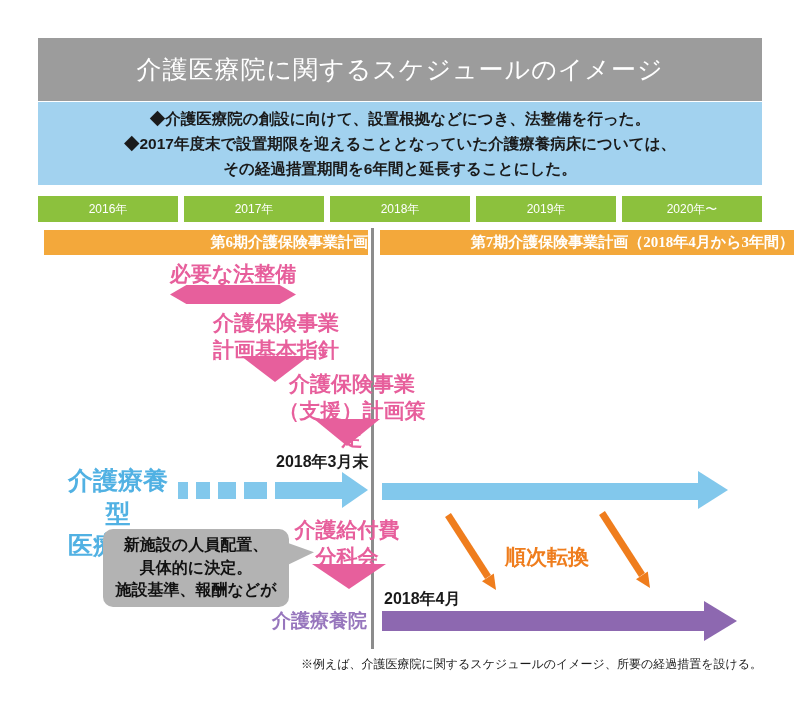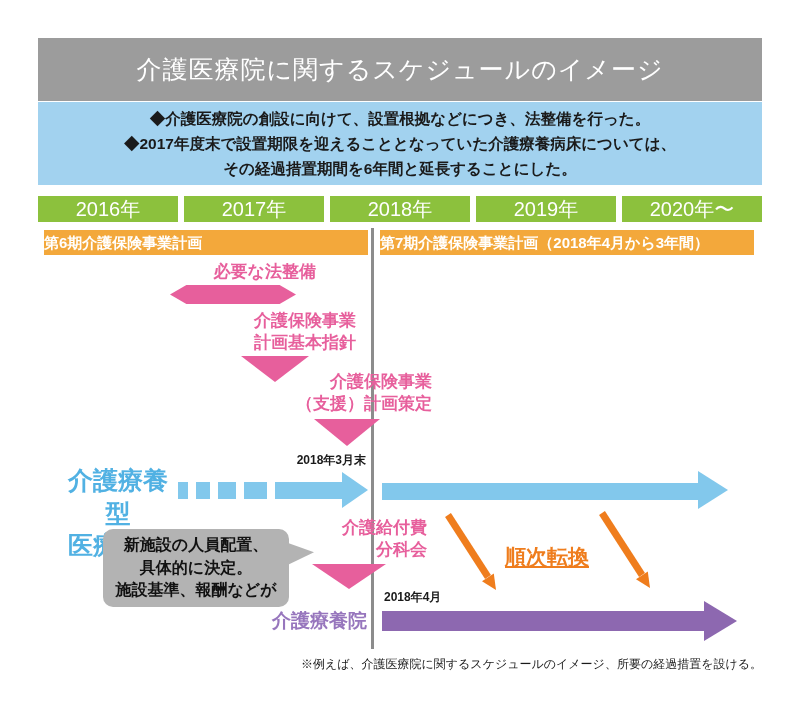--- a/index.html
+++ b/index.html
@@ -17,55 +17,55 @@
     letter-spacing:1px;
   }
   .summary-box{
     left:38px;top:102px;width:724px;height:83px;background:#a2d2ef;
     font-size:15.5px;font-weight:600;text-align:center;line-height:1.62;
     display:flex;flex-direction:column;justify-content:center;
   }
   
   .year-bar{
     top:196px;width:140px;height:26px;background:#8cc13d;color:#fff;
-    font-size:20px;font-weight:500;text-align:center;line-height:26px;
+    font-size:12px;font-weight:500;text-align:center;line-height:26px;
   }
   
   .plan-bar{
     top:230px;height:25px;background:#f3a83b;color:#fff;
-    font-size:15px;font-weight:700;text-align:left;line-height:25px;white-space:nowrap;
+    font-size:15px;font-weight:700;text-align:right;line-height:25px;white-space:nowrap;font-family:Liberation Serif, serif;
   }
   .divider{
     left:371px;top:228px;width:3px;height:421px;background:#8c8c8c;z-index:1;
   }
   
-  .pink-text{color:#e75f9c;font-weight:700;font-size:17px;text-align:right;line-height:1.28;z-index:2;}
+  .pink-text{color:#e75f9c;font-weight:700;font-size:21px;text-align:center;line-height:1.28;z-index:2;}
   .pink-shape{background:#e75f9c;z-index:2;}
   .double-arrow{
     left:170px;top:285px;width:126px;height:19px;
     clip-path:polygon(0 50%,13% 0,87% 0,100% 50%,87% 100%,13% 100%);
   }
   .tri-down{clip-path:polygon(0 0,100% 0,50% 100%);}
   
   .blue-label{color:#51b1e3;font-weight:700;font-size:25px;text-align:center;line-height:1.3;}
   .blue-dash{top:482px;height:17px;background:#82c8ec;}
   .head-right{width:0;height:0;}
-  .black-label{font-size:12px;font-weight:600;white-space:nowrap;}
+  .black-label{font-size:16px;font-weight:600;white-space:nowrap;}
   
   .bubble{
     left:103px;top:529px;width:186px;height:78px;background:#b3b3b3;border-radius:10px;
     font-size:16px;font-weight:700;text-align:center;line-height:1.4;
     display:flex;flex-direction:column;justify-content:center;color:#111;
   }
   .bubble-tail{
     left:286px;top:540px;width:28px;height:27px;background:#b3b3b3;
     clip-path:polygon(0 8%,100% 45%,0 95%);
   }
   
-  .orange-label{color:#ef7d1d;font-weight:700;font-size:21px;white-space:nowrap;text-decoration:underline;}
+  .orange-label{color:#ef7d1d;font-weight:700;font-size:21px;white-space:nowrap;}
   
   .purple-label{color:#9776bd;font-weight:700;font-size:19px;white-space:nowrap;}
   .purple-bar{left:382px;top:611px;width:322px;height:20px;background:#8d68b0;}
   .footnote{
     left:300px;top:656px;width:462px;font-size:12px;font-weight:500;
     text-align:right;white-space:nowrap;
   }
 </style>
 </head>
 <body>
@@ -80,21 +80,21 @@
     <div>その経過措置期間を6年間と延長することにした。</div>
   </div>
 
   <div class="abs year-bar" style="left:38px">2016年</div>
   <div class="abs year-bar" style="left:184px">2017年</div>
   <div class="abs year-bar" style="left:330px">2018年</div>
   <div class="abs year-bar" style="left:476px">2019年</div>
   <div class="abs year-bar" style="left:622px">2020年〜</div>
 
   <div class="abs plan-bar" style="left:44px;width:324px">第6期介護保険事業計画</div>
-  <div class="abs plan-bar" style="left:380px;width:374px">第7期介護保険事業計画（2018年4月から3年間）</div>
+  <div class="abs plan-bar" style="left:380px;width:414px">第7期介護保険事業計画（2018年4月から3年間）</div>
 
   <div class="abs divider"></div>
 
   <div class="abs pink-text" style="left:150px;top:261px;width:166px">必要な法整備</div>
   <div class="abs pink-shape double-arrow"></div>
 
   <div class="abs pink-text" style="left:196px;top:310px;width:160px">
     <div>介護保険事業</div>
     <div>計画基本指針</div>
   </div>

